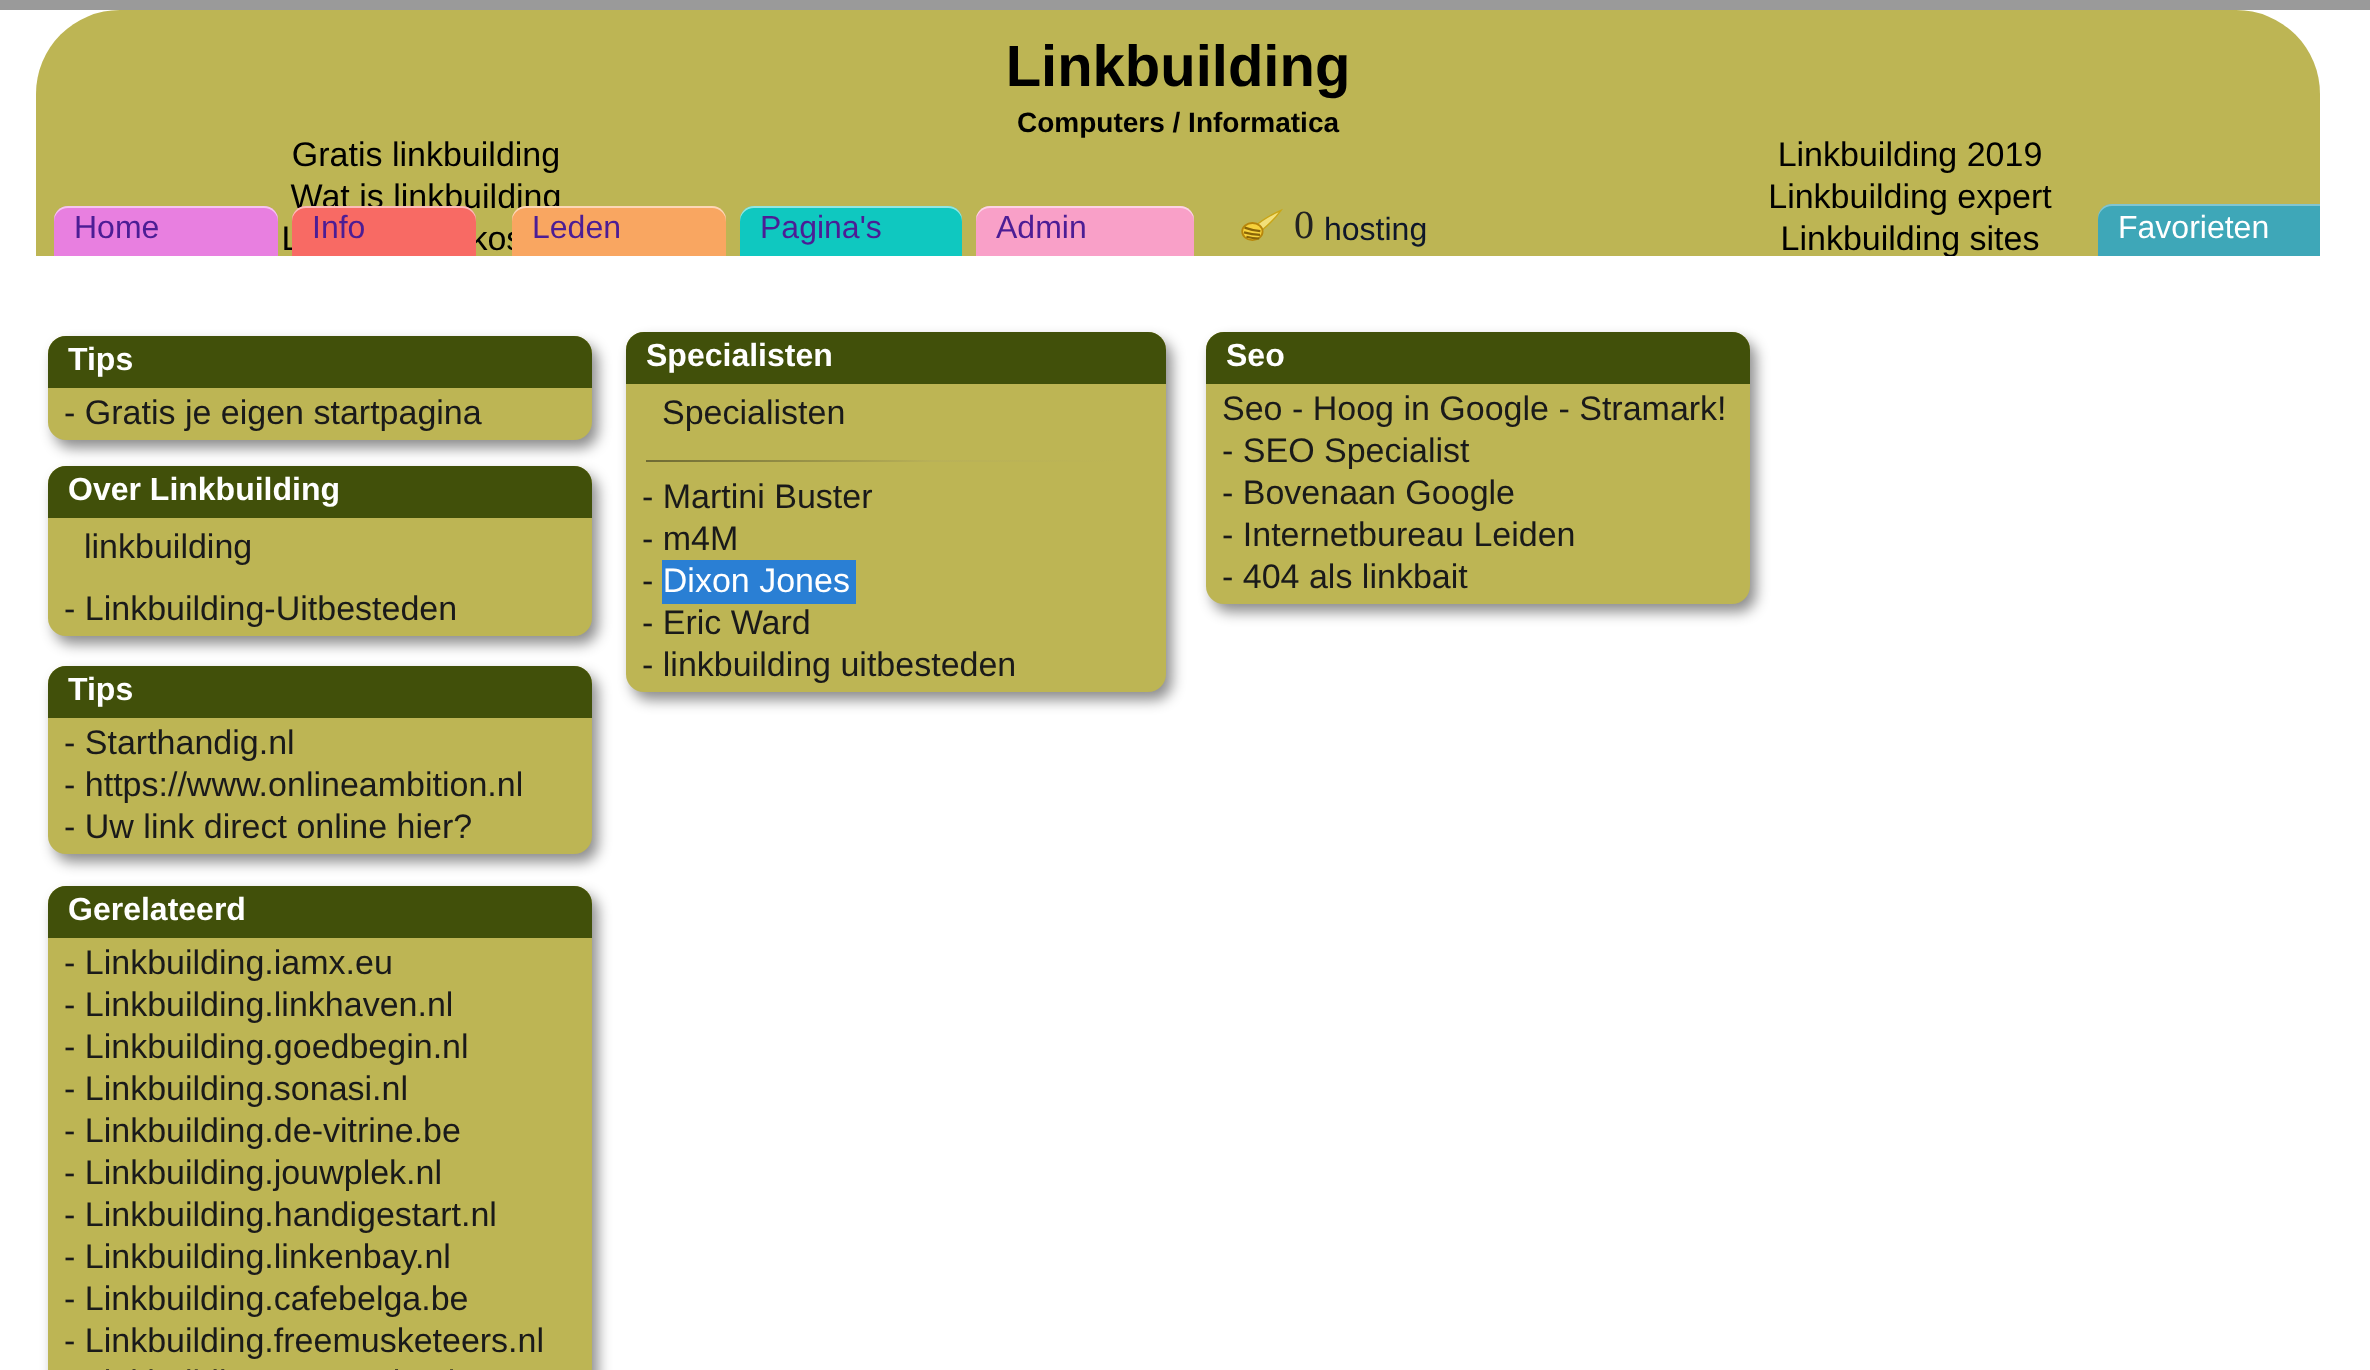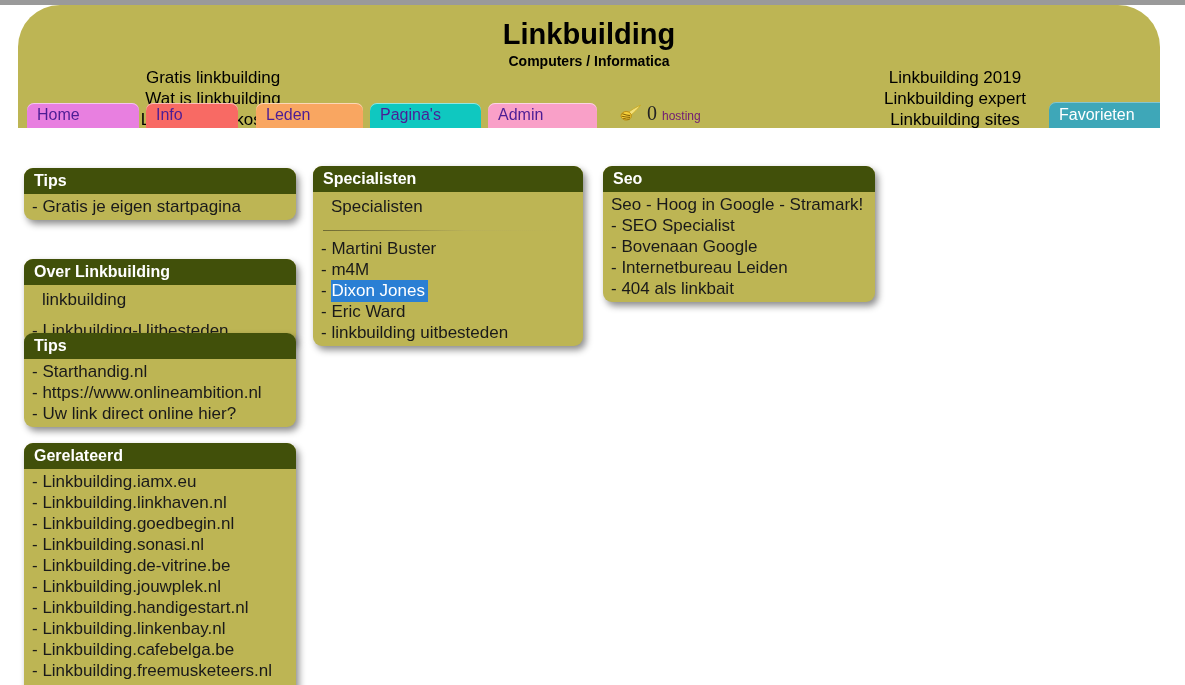--- a/index.html
+++ b/index.html
@@ -134,22 +134,22 @@
     gap: 5px;
   }
   .hosting .comet { width: 22px; height: 18px; display: block; }
   .hosting .count {
     font-family: "Liberation Serif", serif;
     font-size: 20px;
     color: #222;
     line-height: 1;
   }
   .hosting .label {
-    font-size: 12px;
-    color: #701a75;
+    font-size: 16px;
+    color: #0f172a;
     line-height: 1;
     position: relative;
     top: 3px;
   }
 
   
   .content {
     position: absolute;
     left: 0;
     top: 128px;
@@ -194,21 +194,21 @@
   }
   .divider {
     height: 1px;
     margin: 11px 10px 7px 10px;
     background: linear-gradient(to right, #6e6a33, #b9b158 60%, #bdb554);
   }
   .spacer { height: 8px; }
 
   
   #box-tips1       { left: 24px;  top: 40px;  width: 272px; }
-  #box-over        { left: 24px;  top: 105px; width: 272px; margin-top: 26px; }
+  #box-over        { left: 24px;  top: 105px; width: 272px; }
   #box-tips2       { left: 24px;  top: 205px; width: 272px; }
   #box-gerelateerd { left: 24px;  top: 315px; width: 272px; }
   #box-specialisten{ left: 313px; top: 38px;  width: 270px; }
   #box-seo         { left: 603px; top: 38px;  width: 272px; }
 </style>
 </head>
 <body>
 
 <div class="top-strip"></div>
 

